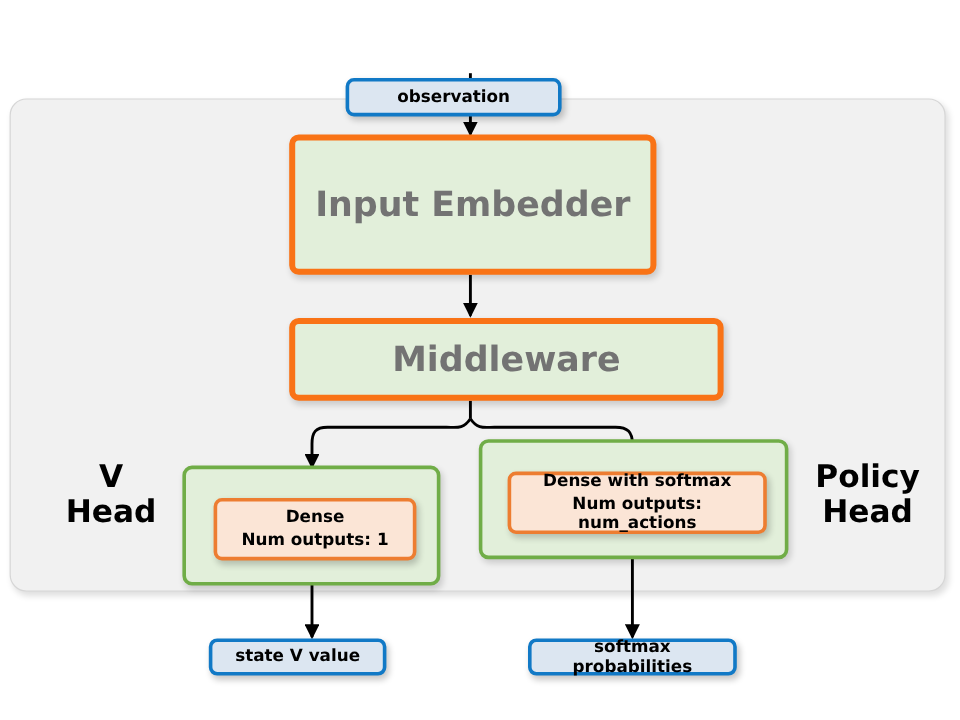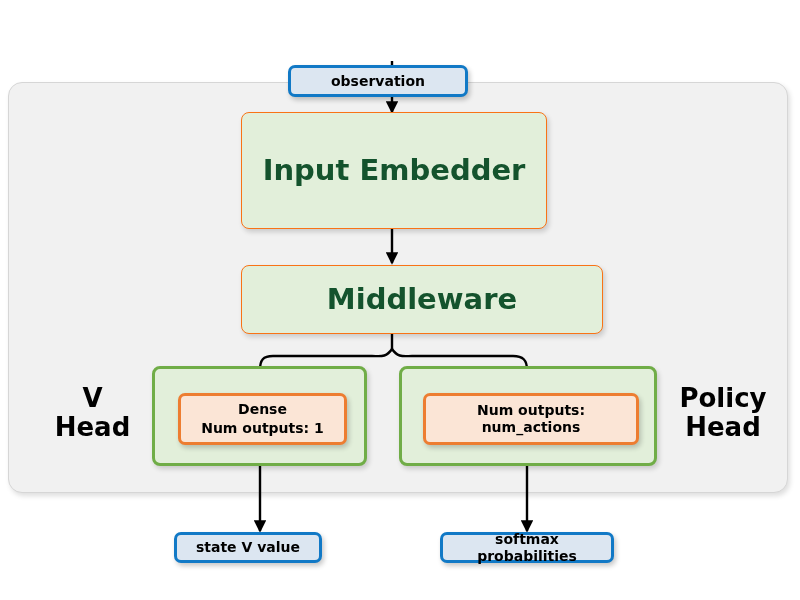--- a/index.html
+++ b/index.html
@@ -47,24 +47,24 @@
     border: 3px solid #1179c6;
     border-radius: 7px;
     box-shadow: 2px 3px 5px rgba(0,0,0,0.22);
     font-weight: bold;
     font-size: 14px;
     color: #000000;
   }
 
   .node-green {
     background: #e2efda;
-    border: 1px solid #f97316;
+    border: 5px solid #f97316;
     border-radius: 8px;
     box-shadow: 2px 3px 5px rgba(0,0,0,0.16);
-    color: #14532d;
+    color: #737373;
   }
 
   .node-green-big {
     font-weight: bold;
     font-size: 29px;
   }
 
   .node-orange {
     background: #fbe5d6;
     border: 3px solid #ed7d31;
@@ -152,29 +152,30 @@
   </div>
 
   <div class="node node-green node-green-big" style="left:241px; top:112px; width:306px; height:117px;">
     <span>Input Embedder</span>
   </div>
 
   <div class="node node-green node-green-big" style="left:241px; top:265px; width:362px; height:69px;">
     <span>Middleware</span>
   </div>
 
-  <div class="head-wrap" style="left:152px; top:366px; width:215px; height:100px;">
+  <div class="head-wrap" style="left:152px; top:388px; width:215px; height:100px;">
     <div class="node node-orange" style="left:23px; top:24px; width:169px; height:52px;">
       <span class="orange-title">Dense</span>
       <span class="orange-sub">Num outputs: 1</span>
     </div>
   </div>
 
   <div class="head-wrap" style="left:399px; top:366px; width:258px; height:100px;">
     <div class="node node-orange" style="left:21px; top:24px; width:216px; height:52px;">
+      <span class="orange-title">Dense with softmax</span>
       <span class="orange-sub">Num outputs: num_actions</span>
     </div>
   </div>
 
   <div class="side-label" style="left:40px; top:384px; width:105px;">V
 Head</div>
 
   <div class="side-label" style="left:663px; top:384px; width:120px;">Policy
 Head</div>
 

